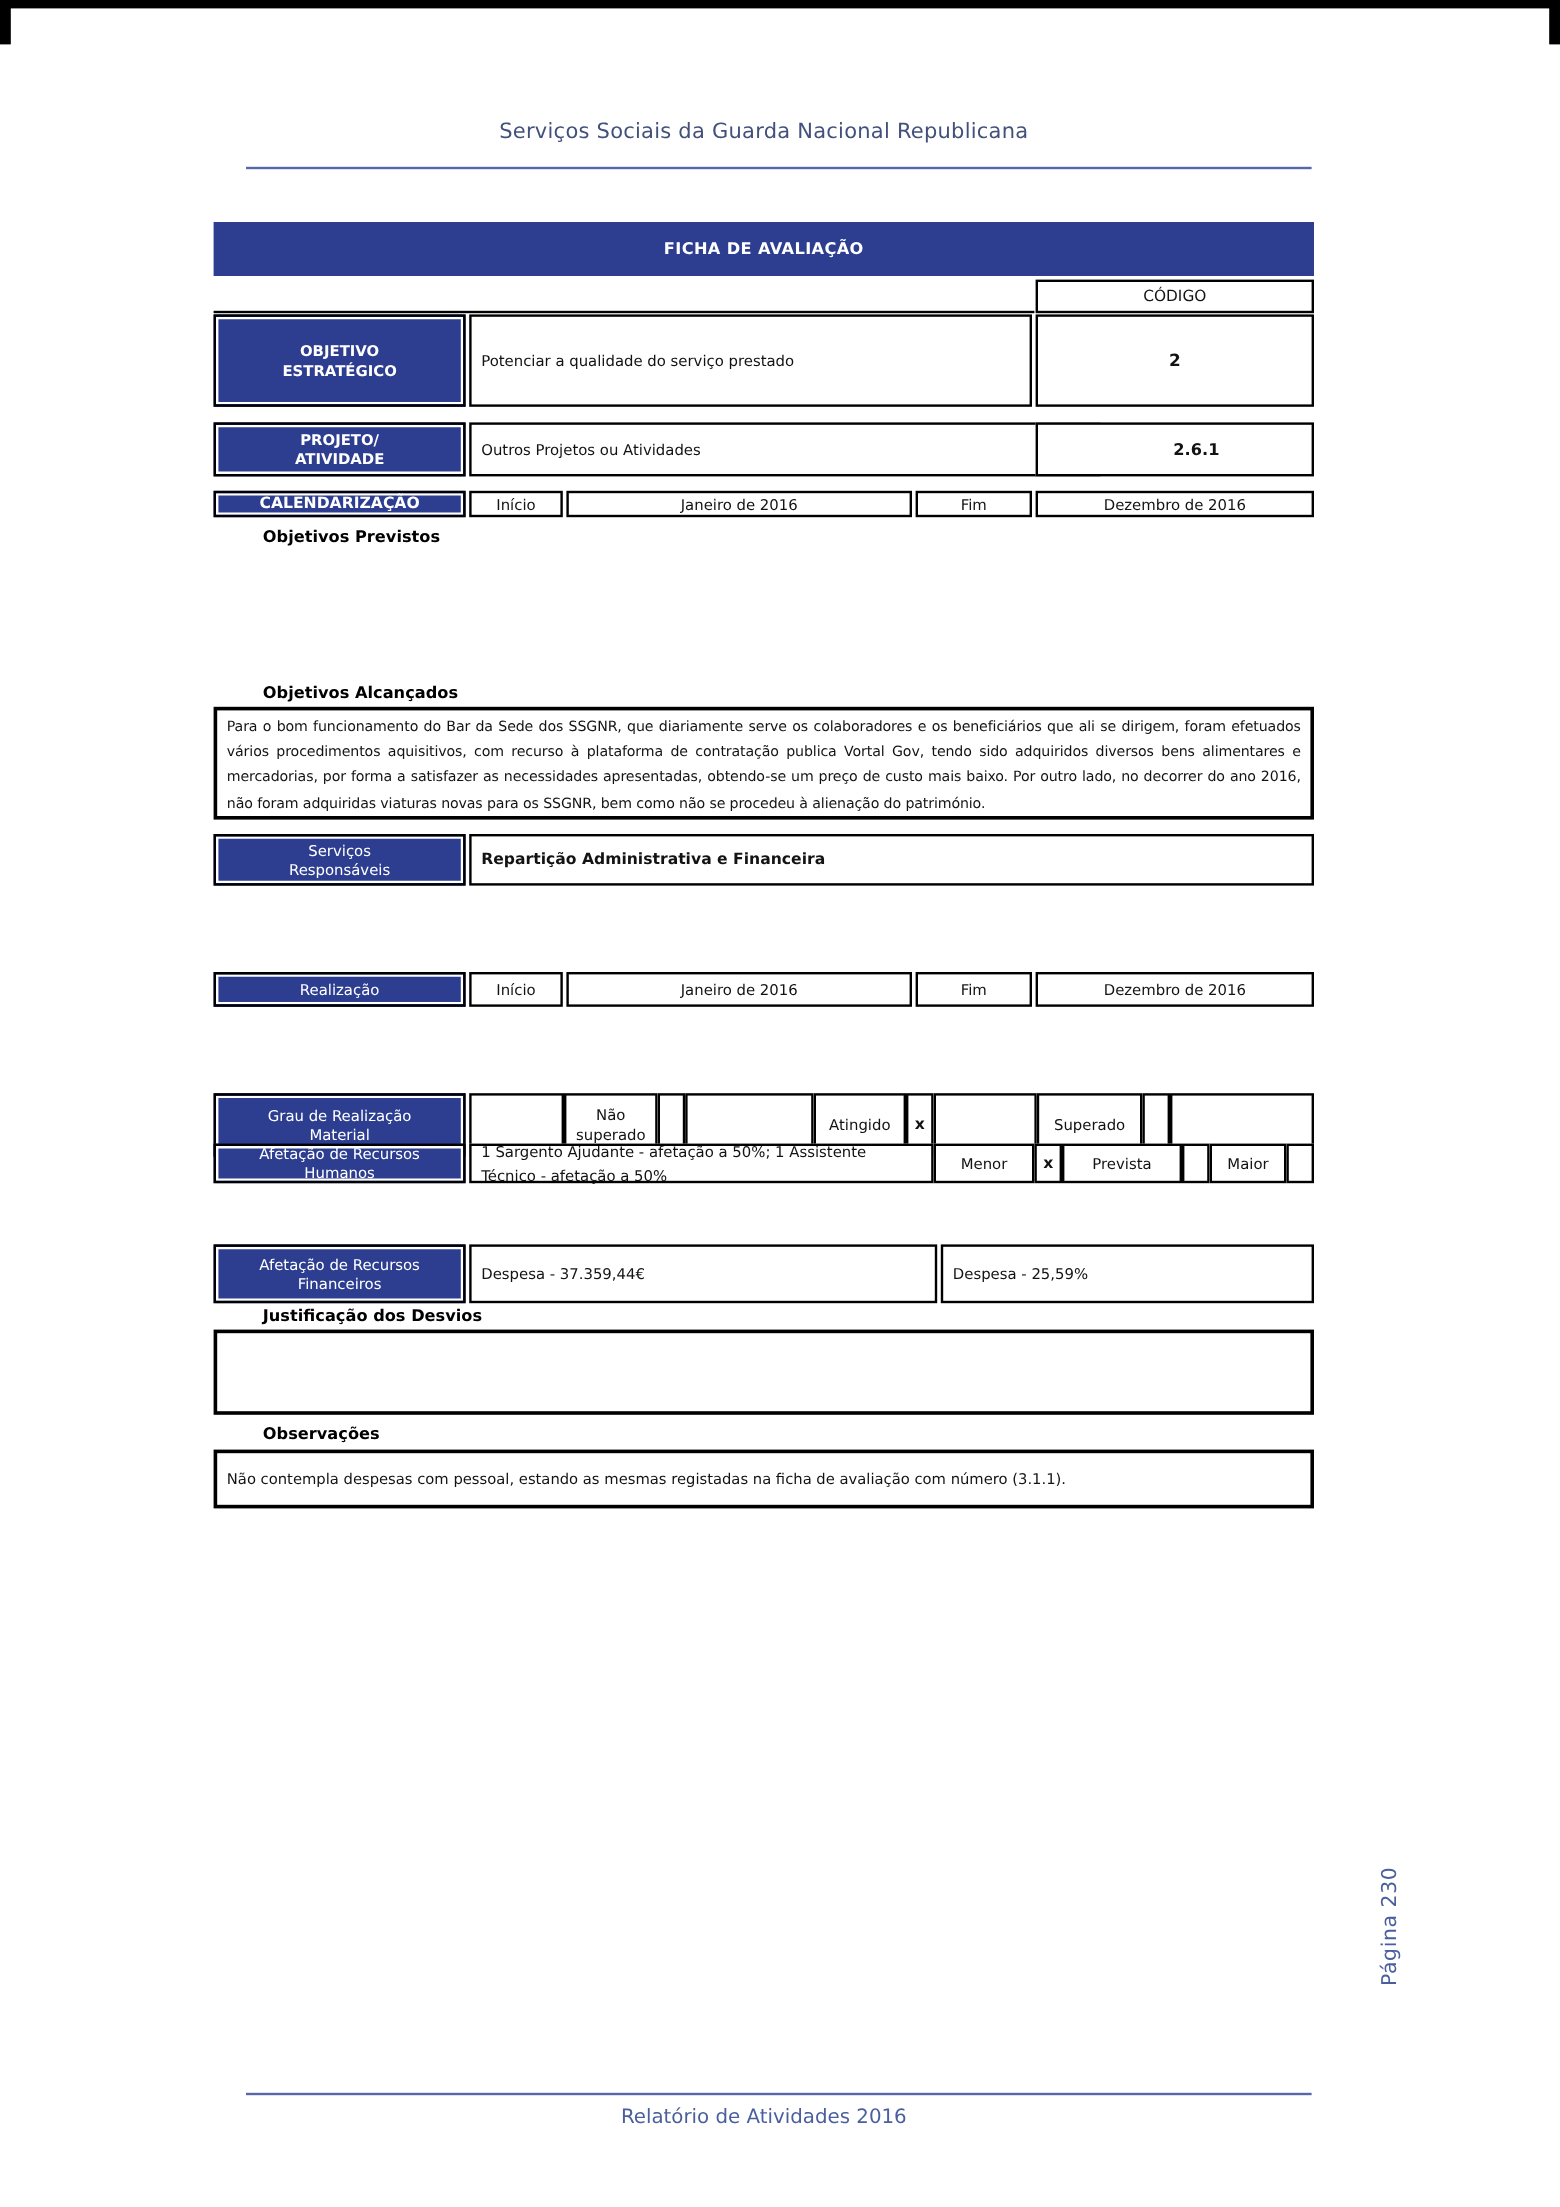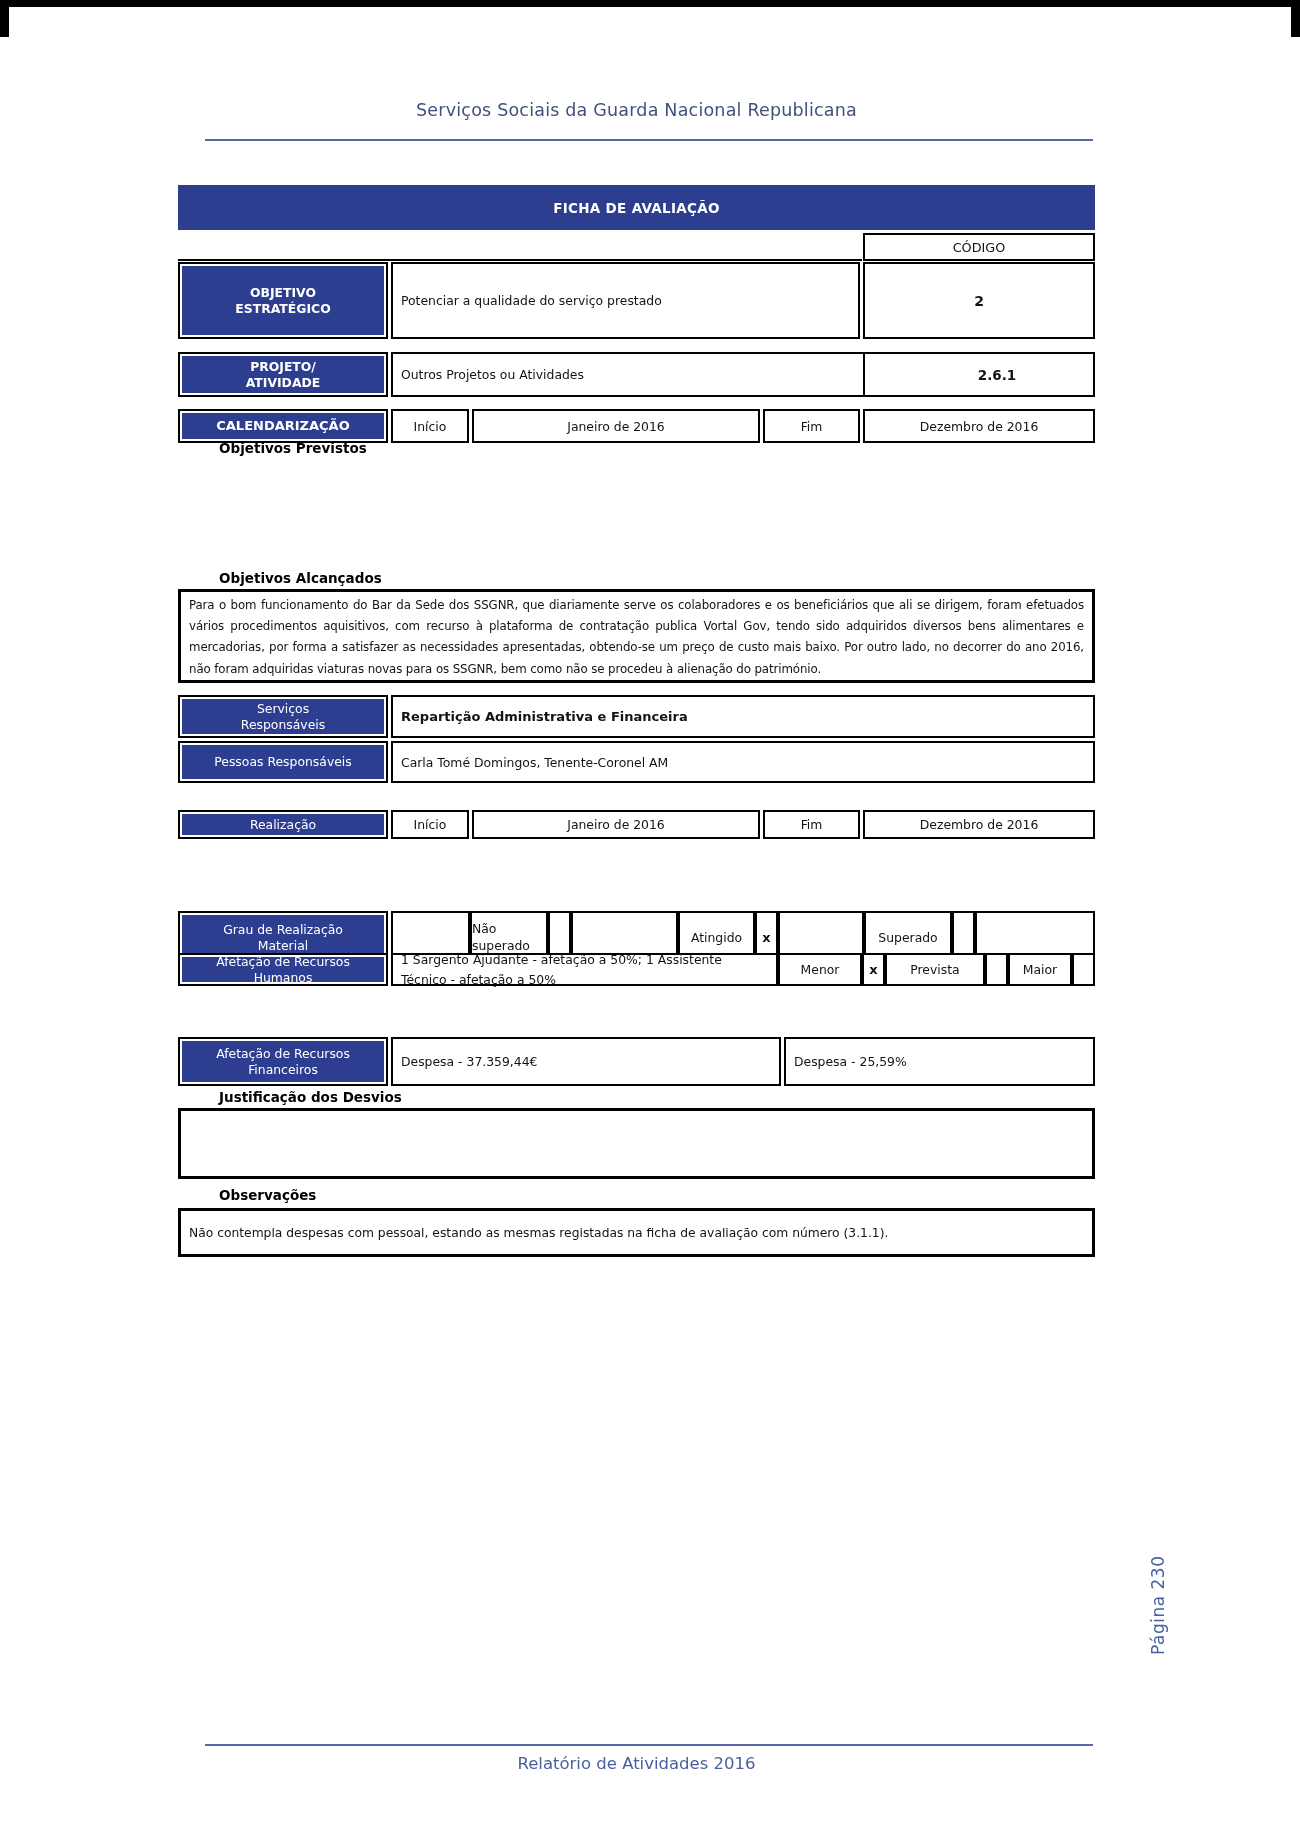--- a/index.html
+++ b/index.html
@@ -21,21 +21,21 @@
         writing-mode:vertical-rl;transform:rotate(180deg);text-align:center;letter-spacing:0.5px;}
   
   .banner{position:absolute;left:178px;width:917px;top:185px;height:45px;background:#2d3e91;
         color:#fff;display:flex;align-items:center;justify-content:center;
         font-weight:bold;font-size:13.5px;letter-spacing:0.3px;}
   
   .row{position:absolute;left:178px;width:917px;}
   .cell{position:absolute;top:0;bottom:0;border:2px solid #000;background:#fff;
         display:flex;align-items:center;box-sizing:border-box;font-size:12.4px;}
   .cell.pad{padding-left:8px;padding-right:6px;}
-  .cell.center{justify-content:center;}
+  .cell.center{justify-content:center;text-align:center;}
   .bluecell{position:absolute;top:0;bottom:0;border:2px solid #000;background:#2d3e91;
         box-shadow:inset 0 0 0 2px #fff;color:#fff;display:flex;align-items:center;
         justify-content:center;text-align:center;box-sizing:border-box;font-size:12.4px;line-height:1.25;}
   .bold{font-weight:bold;}
   .seclabel{position:absolute;left:180px;font-size:13.5px;font-weight:bold;color:#000;margin-left:39px;}
   .bigbox{position:absolute;left:178px;width:917px;border:3px solid #000;background:#fff;
         box-sizing:border-box;}
   .chk{font-weight:bold;font-size:13px;}
   .just{ text-align:justify;}
 </style>
@@ -67,21 +67,21 @@
   </div>
 
   <div class="row" style="top:352px;height:45px;">
     <div class="bluecell bold" style="left:0;width:210px;">
       <span style="max-width:95px;">PROJETO/ ATIVIDADE</span>
     </div>
     <div class="cell pad" style="left:213px;width:526px;">Outros Projetos ou Atividades</div>
     <div class="cell center bold" style="left:685px;width:232px;font-size:13.5px;padding-left:36px;">2.6.1</div>
   </div>
 
-  <div class="row" style="top:409px;height:34px;">
+  <div class="row" style="top:409px;height:22px;">
     <div class="bluecell bold" style="left:0;width:210px;font-size:13px;">
         <span>CALENDARIZAÇÃO</span>
       </div>
     <div class="cell center" style="left:213px;width:78px;">Início</div>
     <div class="cell center" style="left:294px;width:288px;">Janeiro de 2016</div>
     <div class="cell center" style="left:585px;width:97px;">Fim</div>
     <div class="cell center" style="left:685px;width:232px;">Dezembro de 2016</div>
   </div>
 
   <div class="seclabel" style="top:440px;">Objetivos Previstos</div>
@@ -89,26 +89,20 @@
   <div class="seclabel" style="top:570px;">Objetivos Alcançados</div>
   <div class="bigbox just" style="top:589px;height:94px;padding:3px 8px;font-size:11.8px;line-height:21.2px;letter-spacing:-0.1px;">Para o bom funcionamento do Bar da Sede dos SSGNR, que diariamente serve os colaboradores e os beneficiários que ali se dirigem, foram efetuados vários procedimentos aquisitivos, com recurso à plataforma de contratação publica Vortal Gov, tendo sido adquiridos diversos bens alimentares e mercadorias, por forma a satisfazer as necessidades apresentadas, obtendo-se um preço de custo mais baixo. Por outro lado, no decorrer do ano 2016, não foram adquiridas viaturas novas para os SSGNR, bem como não se procedeu à alienação do património.</div>
 
   <div class="row" style="top:695px;height:43px;">
     <div class="bluecell" style="left:0;width:210px;">
       <span style="max-width:105px;">Serviços Responsáveis</span>
     </div>
     <div class="cell pad bold" style="left:213px;width:704px;font-size:13px;">Repartição Administrativa e Financeira</div>
   </div>
 
-  <div class="row" style="top:741px;height:42px;">
-    <div class="bluecell" style="left:0;width:210px;">
-      <span>Pessoas Responsáveis</span>
-    </div>
-    <div class="cell pad" style="left:213px;width:704px;">Carla Tomé Domingos, Tenente-Coronel AM</div>
-  </div>
 
   <div class="row" style="top:810px;height:29px;">
     <div class="bluecell" style="left:0;width:210px;">
       <span>Realização</span>
     </div>
     <div class="cell center" style="left:213px;width:78px;">Início</div>
     <div class="cell center" style="left:294px;width:288px;">Janeiro de 2016</div>
     <div class="cell center" style="left:585px;width:97px;">Fim</div>
     <div class="cell center" style="left:685px;width:232px;">Dezembro de 2016</div>
   </div>

